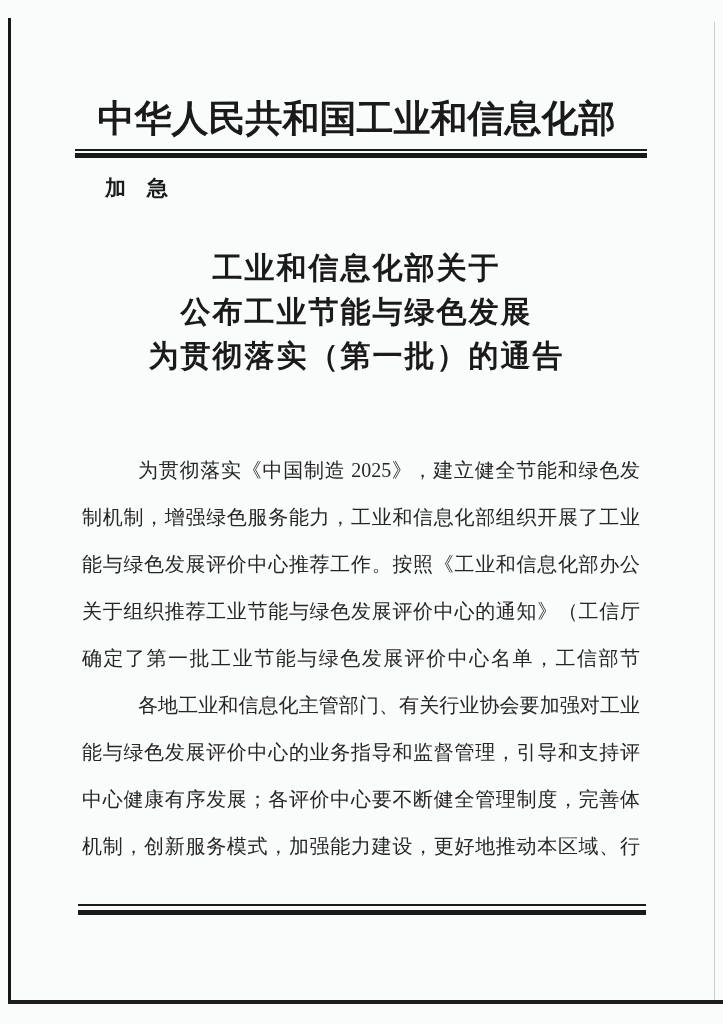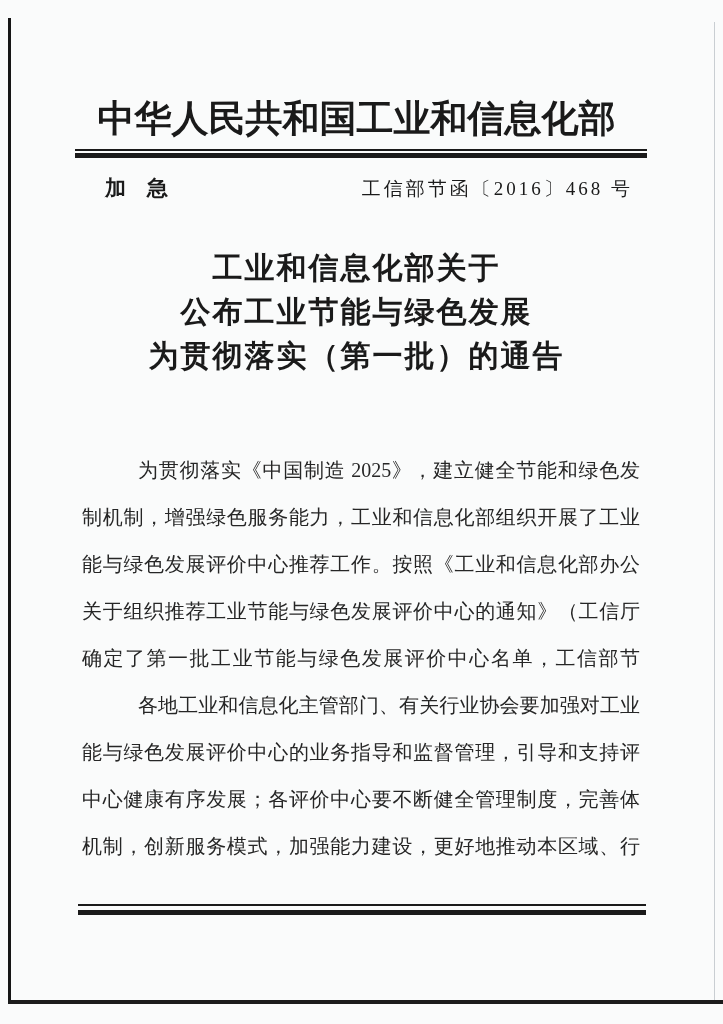--- a/index.html
+++ b/index.html
@@ -83,21 +83,20 @@
   <div class="edge-right"></div>
 
   <div class="letterhead">中华人民共和国工业和信息化部</div>
   <div class="letterhead-divider">
     <div class="thin"></div>
     <div class="thick"></div>
   </div>
 
   <div class="meta-row">
     <span class="urgency">加　急</span>
-    <span class="doc-number">工信部节函〔2016〕468 号</span>
   </div>
 
   <div class="notice-title">
     <div>工业和信息化部关于</div>
     <div>公布工业节能与绿色发展</div>
     <div>为贯彻落实（第一批）的通告</div>
   </div>
 
   <div class="body-block">
     <div class="body-line indent">为贯彻落实《中国制造 2025》，建立健全节能和绿色发展体</div>

